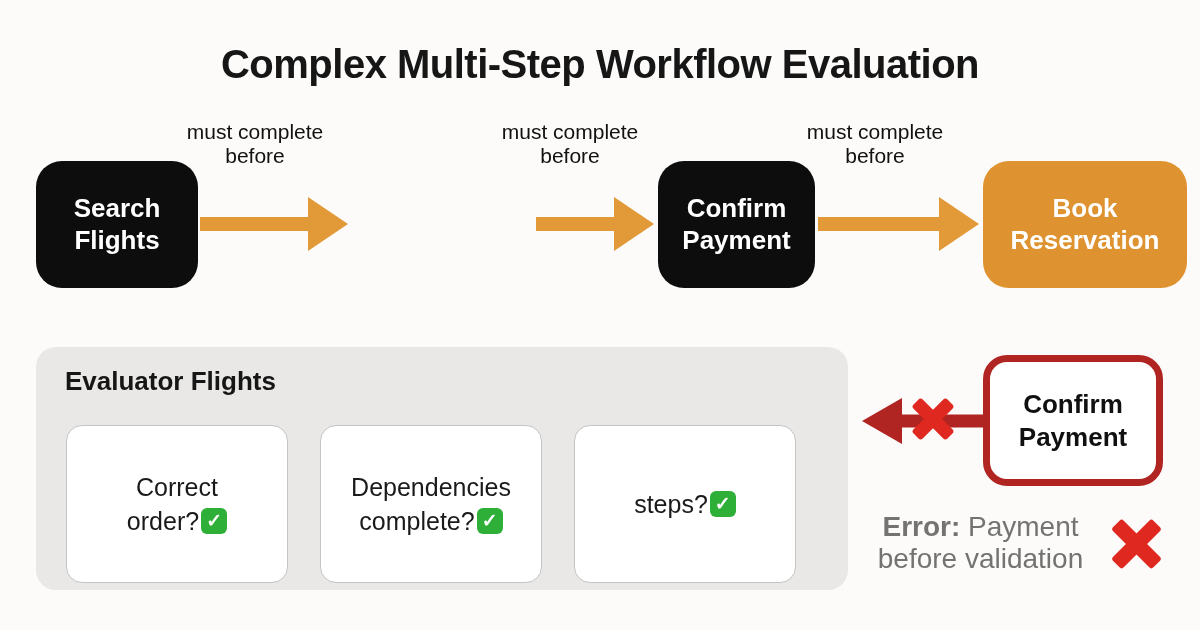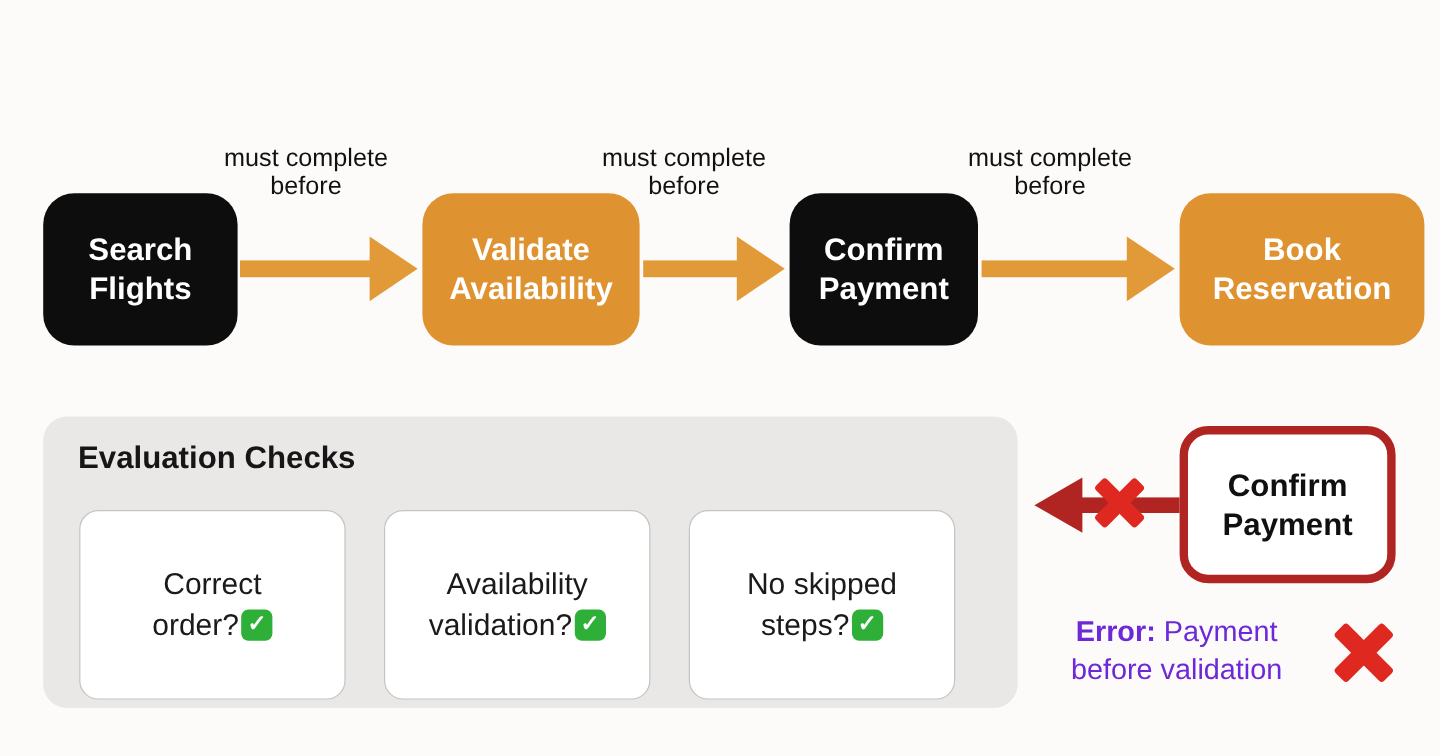--- a/index.html
+++ b/index.html
@@ -63,34 +63,32 @@
   .cross { position:absolute; }
   .cross::before, .cross::after { content:""; position:absolute; left:0; top:50%; width:100%;
                                   border-radius:3px; background:#df2820; }
   .cross-small { left:909px; top:395px; width:48px; height:48px; }
   .cross-small::before { height:13px; transform:translateY(-50%) rotate(45deg); }
   .cross-small::after  { height:13px; transform:translateY(-50%) rotate(-45deg); }
   .cross-big { left:1108px; top:516px; width:57px; height:56px; }
   .cross-big::before { height:15px; transform:translateY(-50%) rotate(45deg); }
   .cross-big::after  { height:15px; transform:translateY(-50%) rotate(-45deg); }
   .error-text { position:absolute; left:858px; top:511px; width:245px; text-align:center;
-                font-size:24px; line-height:32px; color:#6d28d9; }
+                font-size:28px; line-height:32px; color:#737373; }
   .error-text b { font-weight:700; }
 </style>
 </head>
 <body>
 
 <div class="canvas">
 
+  <div class="title">Complex Multi-Step Workflow Evaluation</div>
 
   <div class="step step1 black">
     <span>Search Flights</span>
-  </div>
-  <div class="step step2 orange">
-    <span>Validate Availability</span>
   </div>
   <div class="step step3 black">
     <span>Confirm Payment</span>
   </div>
   <div class="step step4 orange">
     <span>Book Reservation</span>
   </div>
 
   <div class="edge-label edge1">must complete before</div>
   <div class="edge-label edge2">must complete before</div>
@@ -103,38 +101,37 @@
   <div class="flow-arrow fa2">
     <div class="shaft"></div>
     <div class="head"></div>
   </div>
   <div class="flow-arrow fa3">
     <div class="shaft"></div>
     <div class="head"></div>
   </div>
 
   <div class="panel"></div>
-  <div class="panel-heading">Evaluation Checks</div>
+  <div class="panel-heading">Evaluator Flights</div>
 
   <div class="check-card card1">
     <div>Correct</div>
     <div class="check-line2">
       <span>order?</span>
       <span class="check-emoji">✓</span>
     </div>
   </div>
   <div class="check-card card2">
-    <div>Availability</div>
+    <div>Dependencies</div>
     <div class="check-line2">
-      <span>validation?</span>
+      <span>complete?</span>
       <span class="check-emoji">✓</span>
     </div>
   </div>
   <div class="check-card card3">
-    <div>No skipped</div>
     <div class="check-line2">
       <span>steps?</span>
       <span class="check-emoji">✓</span>
     </div>
   </div>
 
   <div class="error-arrow">
     <div class="head"></div>
     <div class="shaft"></div>
   </div>

